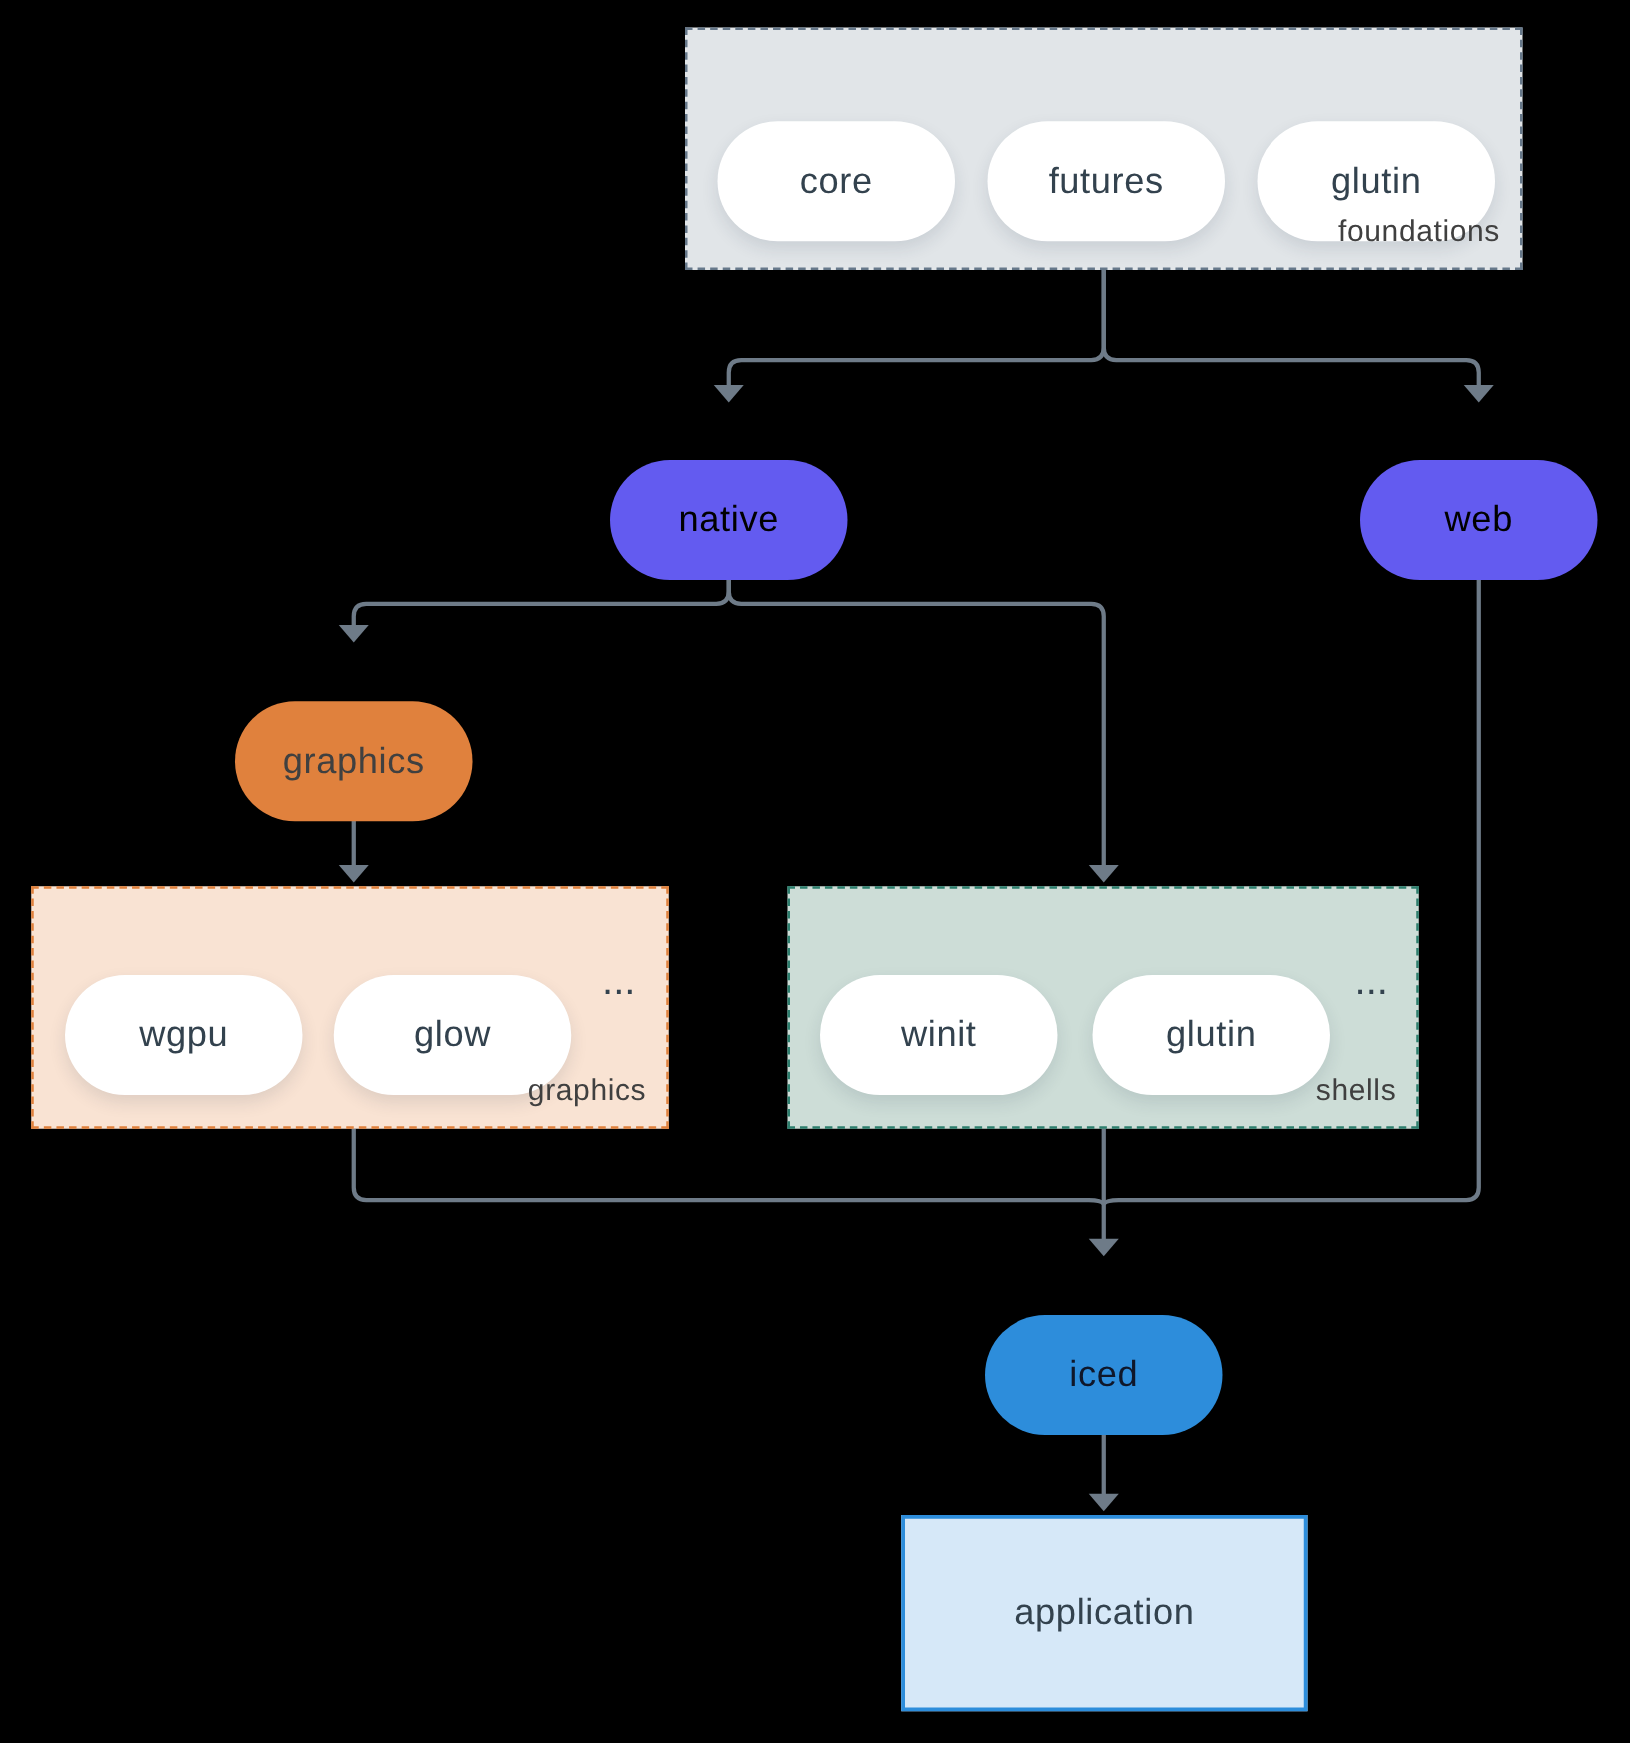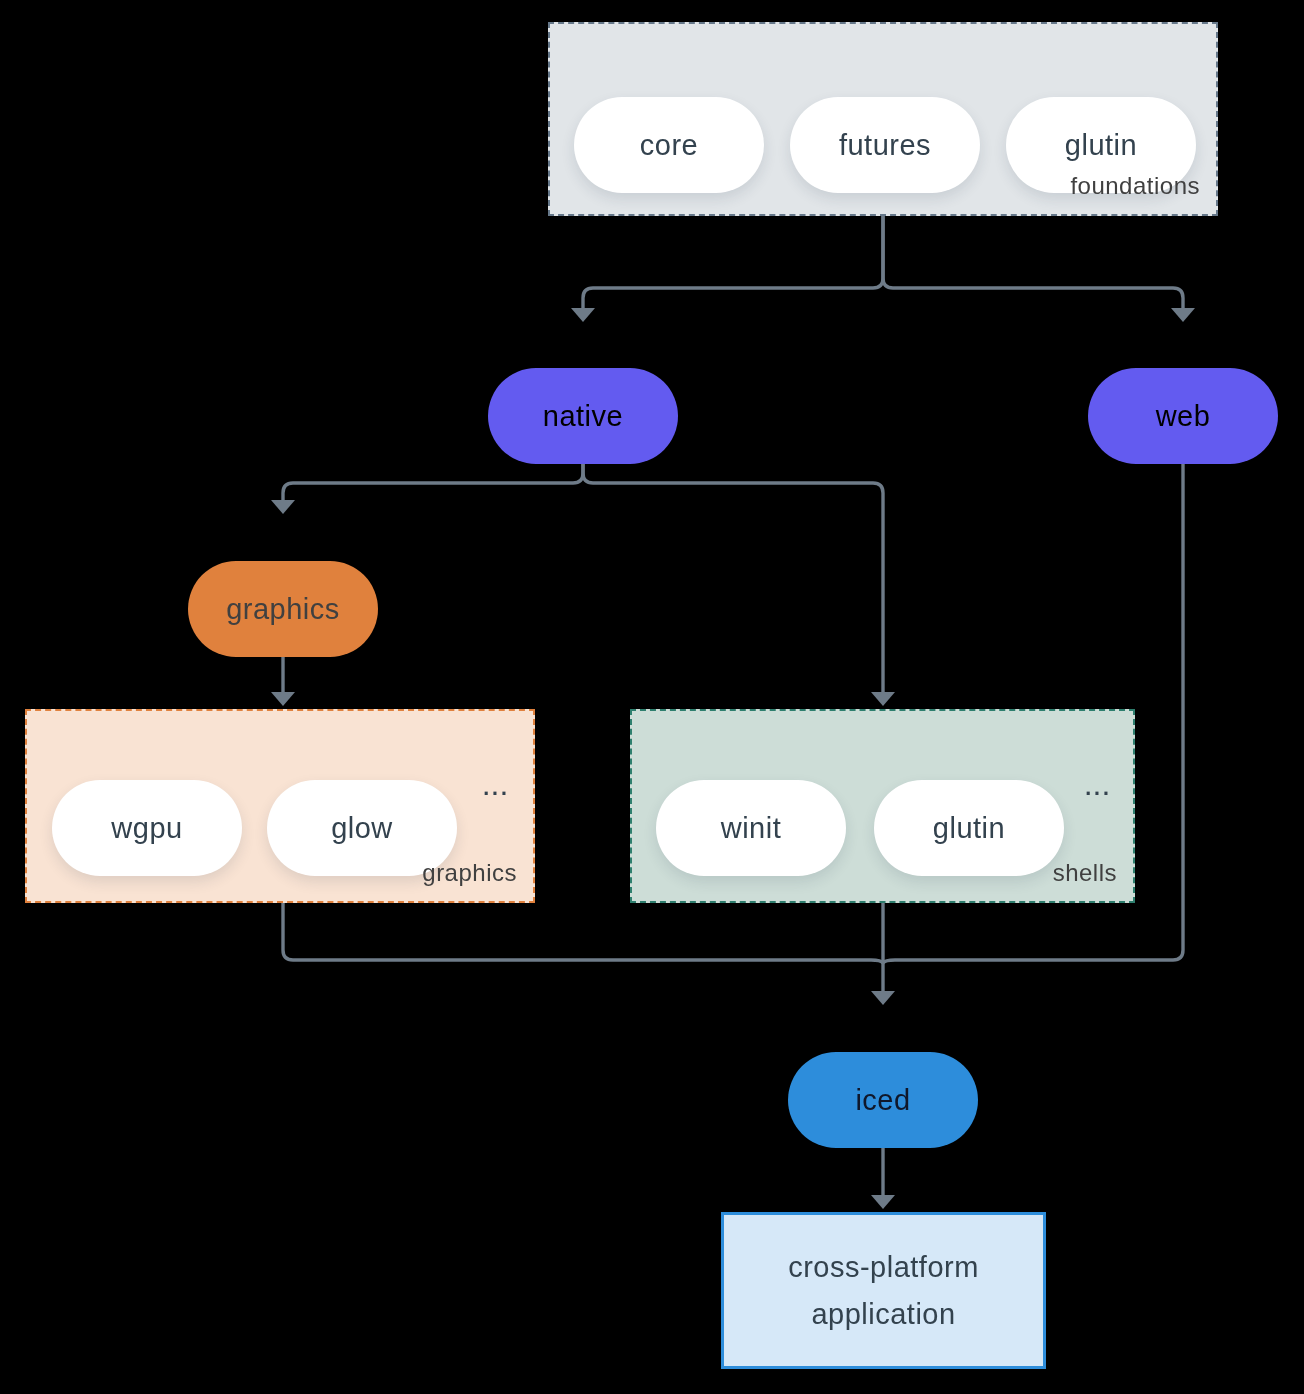--- a/index.html
+++ b/index.html
@@ -90,17 +90,16 @@
   <div class="group shells">
     <div class="pill white" style="left:24px;top:25px;">winit</div>
     <div class="pill white" style="left:242px;top:25px;">glutin</div>
     <div class="more" style="left:445px;top:25px;">...</div>
     <div class="group-label">shells</div>
   </div>
 
   <div class="pill blue" style="left:788px;top:1008px;">iced</div>
 
   <div class="appbox">
-    <span>cross-platform</span>
     <span>application</span>
   </div>
 
 </div>
 
 </body></html>

